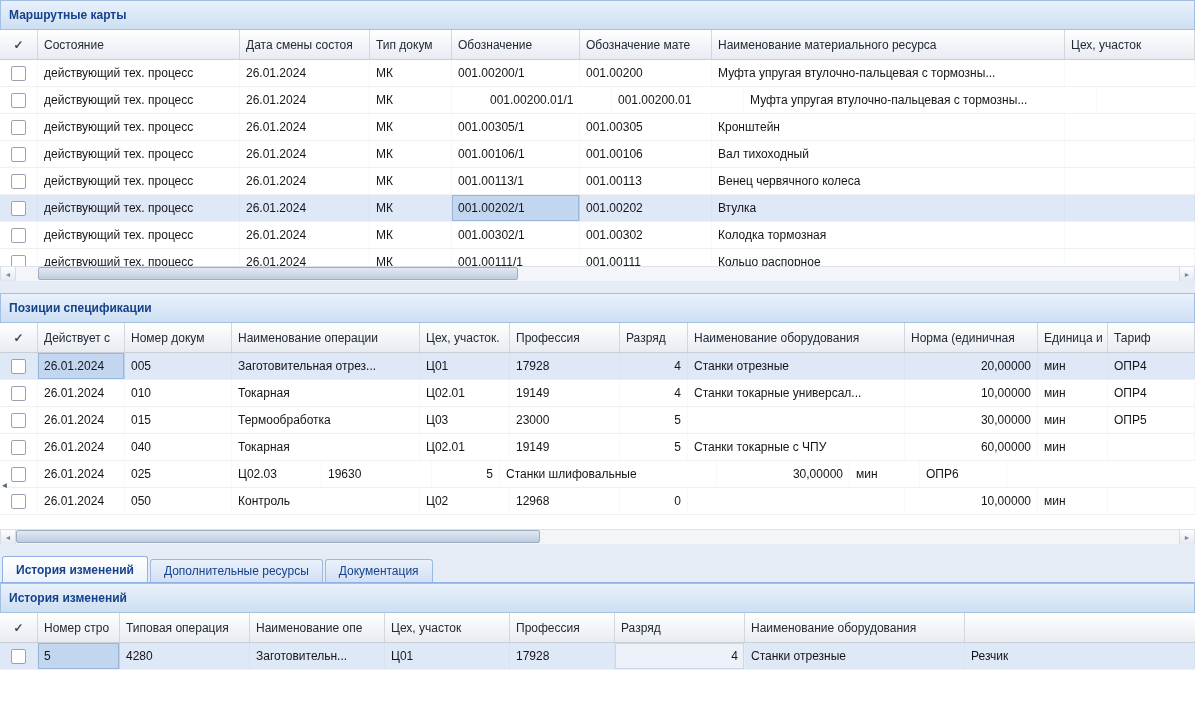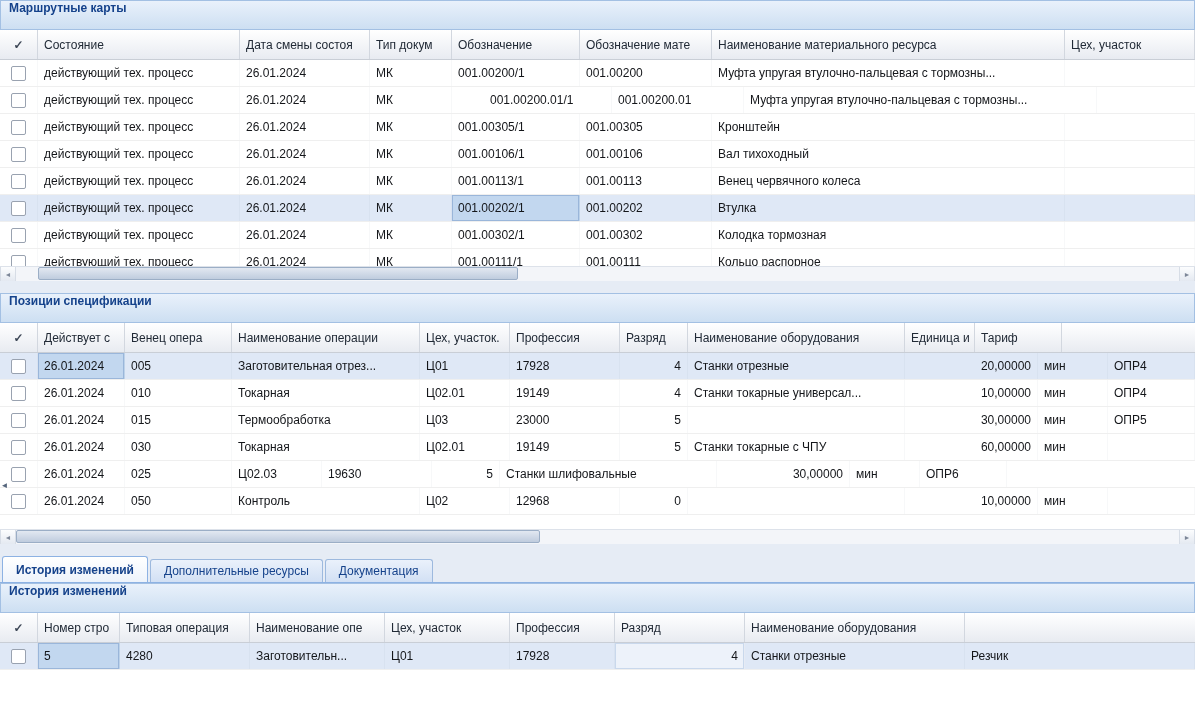--- a/index.html
+++ b/index.html
@@ -6,21 +6,21 @@
   body{
     width:1195px;height:725px;position:relative;overflow:hidden;
     background:#e6ecf5;
     font-family:"Liberation Sans",sans-serif;font-size:12px;
   }
   .panel{background:#ffffff;}
   .panel-hd{
     height:30px;box-sizing:border-box;
     background:linear-gradient(#e9f1fb,#cddff2);
     border:1px solid #a3c0e3;
-    display:flex;padding:0 8px;
+    display:flex;align-items:center;padding:0 8px;
   }
   .panel-hd span{font-weight:bold;color:#15428b;font-size:12px;}
   .gap{background:transparent;}
 
   
   .g-hdr{display:flex;height:30px;box-sizing:border-box;
     background:linear-gradient(#ffffff,#e8ebf1);
     border-bottom:1px solid #c9ced6;}
   .g-hcell{flex:0 0 auto;display:flex;align-items:center;padding:0 6px;
     box-sizing:border-box;border-right:1px solid #d2d7df;
@@ -195,26 +195,27 @@
 <div class="gap" style="height:12px"></div>
 
 <div class="panel">
   <div class="panel-hd">
     <span>Позиции спецификации</span>
   </div>
   <div>
       <div class="g-hdr">
         <div class="g-hcell g-hcheck">✓</div>
         <div class="g-hcell" style="width: 87px;">Действует с</div>
-        <div class="g-hcell" style="width: 107px;">Венец опера</div>
+        <div class="g-hcell" style="width: 107px;">Номер докум</div>
         <div class="g-hcell" style="width: 188px;">Наименование операции</div>
         <div class="g-hcell" style="width: 90px;">Цех, участок.</div>
         <div class="g-hcell" style="width: 110px;">Профессия</div>
         <div class="g-hcell" style="width: 68px;">Разряд</div>
         <div class="g-hcell" style="width: 217px;">Наименование оборудования</div>
+        <div class="g-hcell" style="width: 133px;">Норма (единичная</div>
         <div class="g-hcell" style="width: 70px;">Единица и</div>
         <div class="g-hcell" style="width: 87px;">Тариф</div>
       </div>
       <div class="g-body" style="height: 176px;">
         <div class="g-row sel">
           <div class="g-cell g-check-cell">
             <span class="cbx"></span>
           </div>
           <div class="g-cell cell-strong" style="width: 87px;">26.01.2024</div>
           <div class="g-cell" style="width: 107px;">005</div>
@@ -255,21 +256,21 @@
           <div class="g-cell" style="width: 217px;"></div>
           <div class="g-cell right" style="width: 133px;">30,00000</div>
           <div class="g-cell" style="width: 70px;">мин</div>
           <div class="g-cell" style="width: 87px;">ОПР5</div>
         </div>
         <div class="g-row">
           <div class="g-cell g-check-cell">
             <span class="cbx"></span>
           </div>
           <div class="g-cell" style="width: 87px;">26.01.2024</div>
-          <div class="g-cell" style="width: 107px;">030</div>
+          <div class="g-cell" style="width: 107px;">040</div>
           <div class="g-cell" style="width: 188px;">Токарная</div>
           <div class="g-cell" style="width: 90px;">Ц02.01</div>
           <div class="g-cell" style="width: 110px;">19149</div>
           <div class="g-cell right" style="width: 68px;">5</div>
           <div class="g-cell" style="width: 217px;">Станки токарные с ЧПУ</div>
           <div class="g-cell right" style="width: 133px;">60,00000</div>
           <div class="g-cell" style="width: 70px;">мин</div>
           <div class="g-cell" style="width: 87px;"></div>
         </div>
         <div class="g-row">

